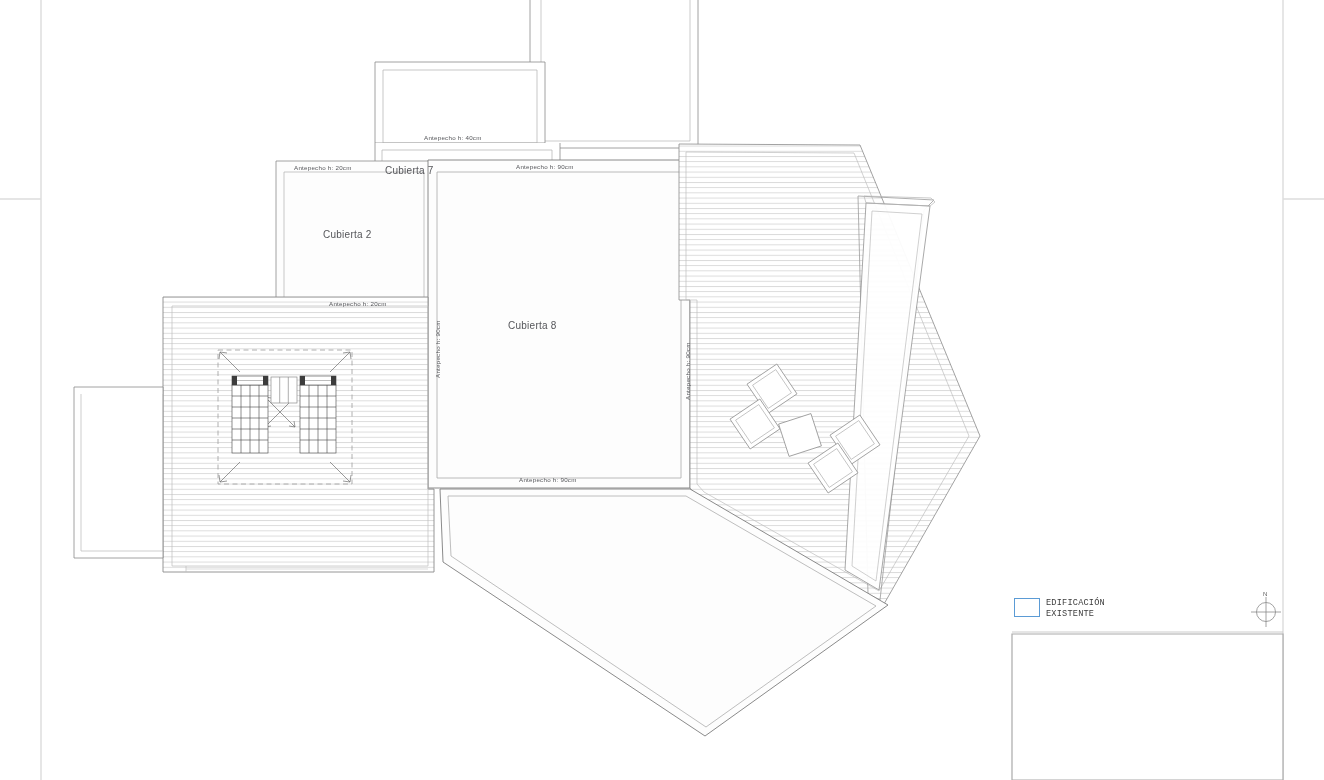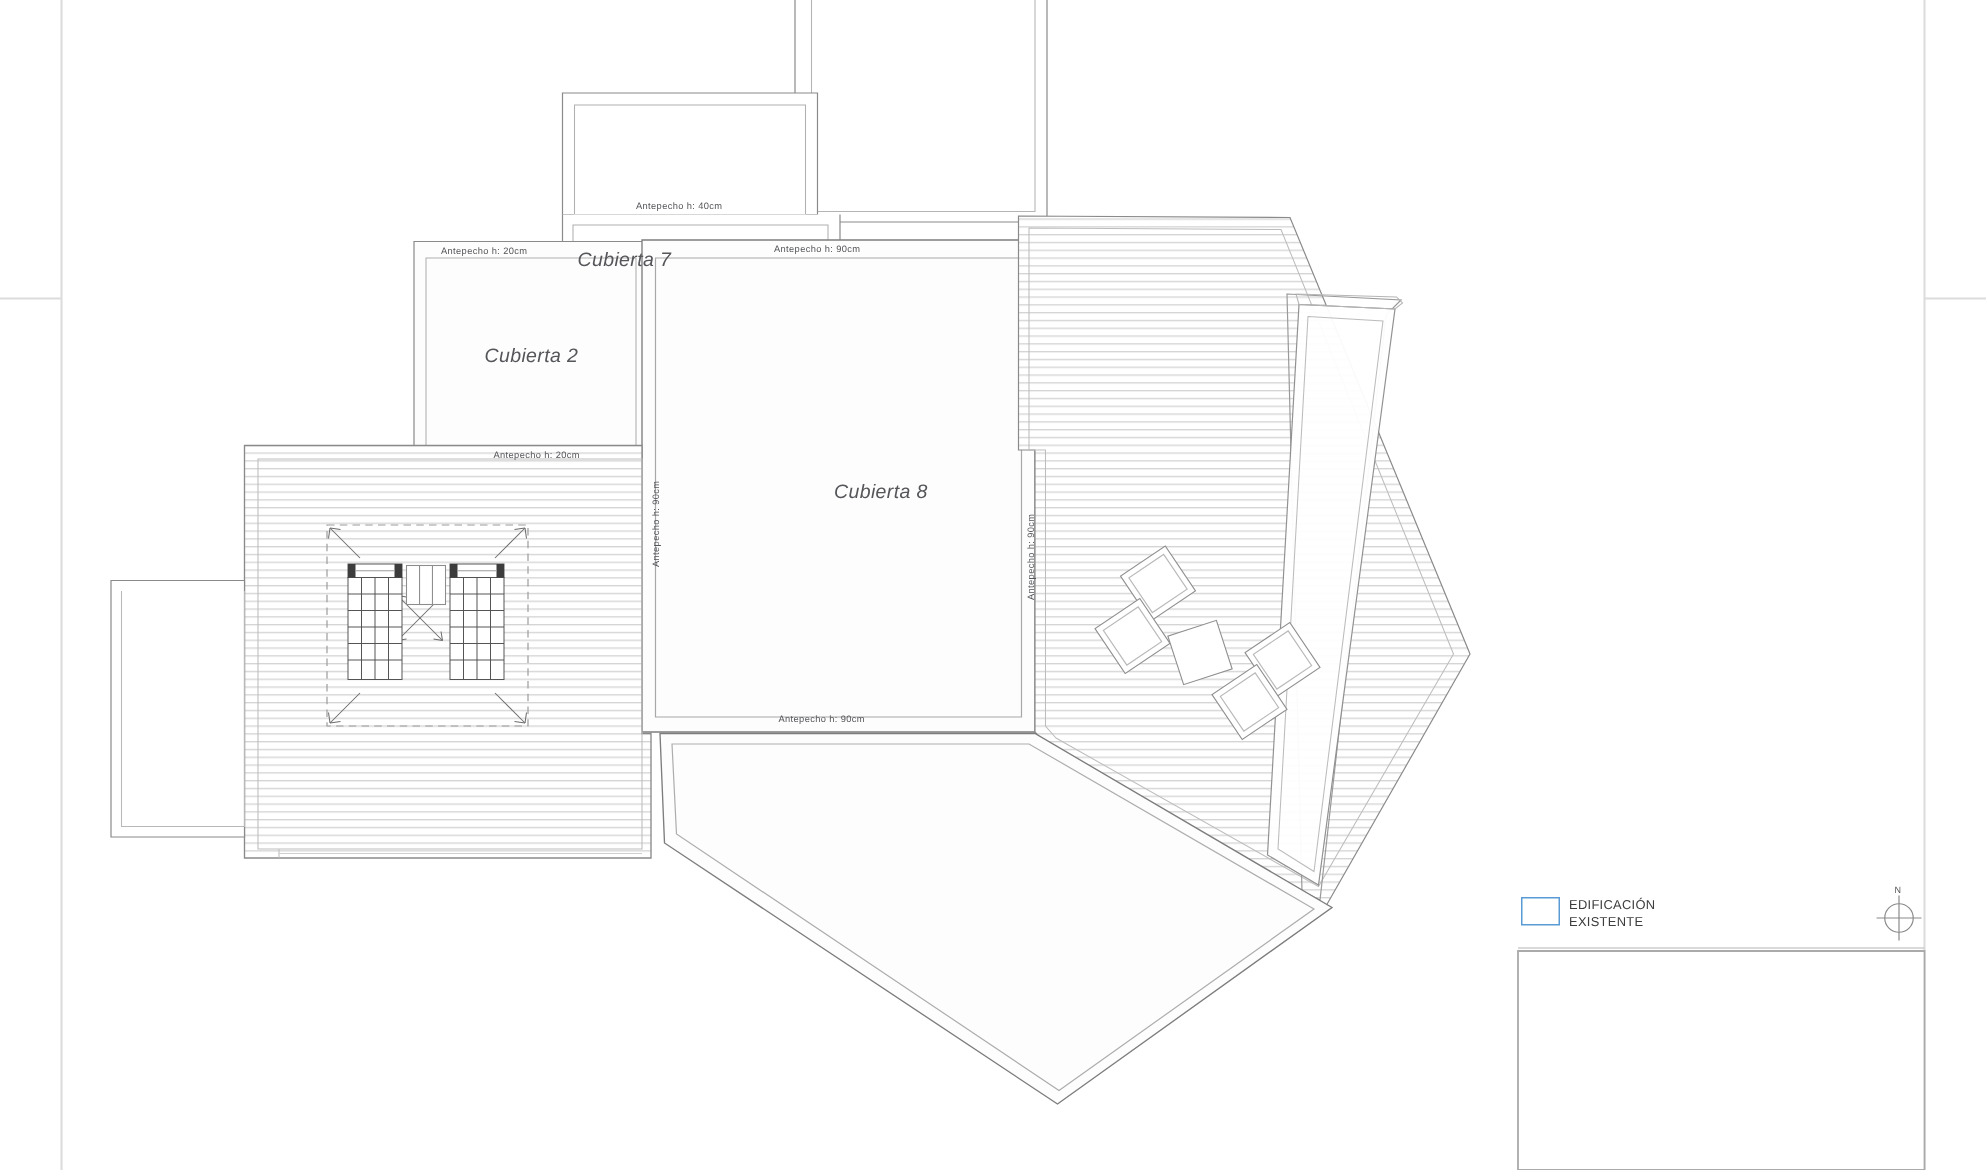--- a/index.html
+++ b/index.html
@@ -37,41 +37,40 @@
     color: #55565a;
     white-space: nowrap;
     line-height: 1;
     -webkit-font-smoothing: antialiased;
   }
   .lbl.rot {
     transform-origin: 0 0;
     transform: rotate(-90deg);
   }
   .lbl.big {
-    font-size: 13px;
-    font-style: italic;
+    font-size: 10px;
   }
   .legend-wrap {
     position: absolute;
     left: 1014px;
     top: 598px;
     display: flex;
     align-items: flex-start;
     gap: 6px;
   }
   .legend-swatch {
     width: 26px;
     height: 19px;
     border: 1.3px solid #5b9bd5;
     background: #ffffff;
     box-sizing: border-box;
     flex: 0 0 auto;
   }
   .legend-text {
-    font-family: Liberation Sans, sans-serif;
+    font-family: Liberation Mono, monospace;
     font-size: 8.6px;
     line-height: 10.5px;
     color: #3d3d3d;
     letter-spacing: 0.2px;
   }
   .legend-text div { white-space: nowrap; }
   .north-n {
     position: absolute;
     left: 1263px;
     top: 591px;
@@ -280,21 +279,21 @@
       </g>
       <g stroke="#cccccc" stroke-width="1" fill="none">
         <line x1="1012" y1="632" x2="1283" y2="632"></line>
       </g>
 
     </g>
   </svg>
 
   <div class="lbl big" style="left:323px; top:230px;">Cubierta 2</div>
   <div class="lbl big" style="left:385px; top:166px;">Cubierta 7</div>
-  <div class="lbl big" style="left:556px; top:321px;">Cubierta 8</div>
+  <div class="lbl big" style="left:508px; top:321px;">Cubierta 8</div>
 
   <div class="lbl" style="left:424px; top:135px;">Antepecho  h: 40cm</div>
   <div class="lbl" style="left:294px; top:165px;">Antepecho  h: 20cm</div>
   <div class="lbl" style="left:329px; top:301px;">Antepecho  h: 20cm</div>
   <div class="lbl" style="left:516px; top:164px;">Antepecho  h: 90cm</div>
   <div class="lbl" style="left:519px; top:477px;">Antepecho  h: 90cm</div>
   <div class="lbl rot" style="left:435px; top:378px;">Antepecho  h: 90cm</div>
   <div class="lbl rot" style="left:685px; top:400px;">Antepecho  h: 90cm</div>
 
   <div class="legend-wrap">

